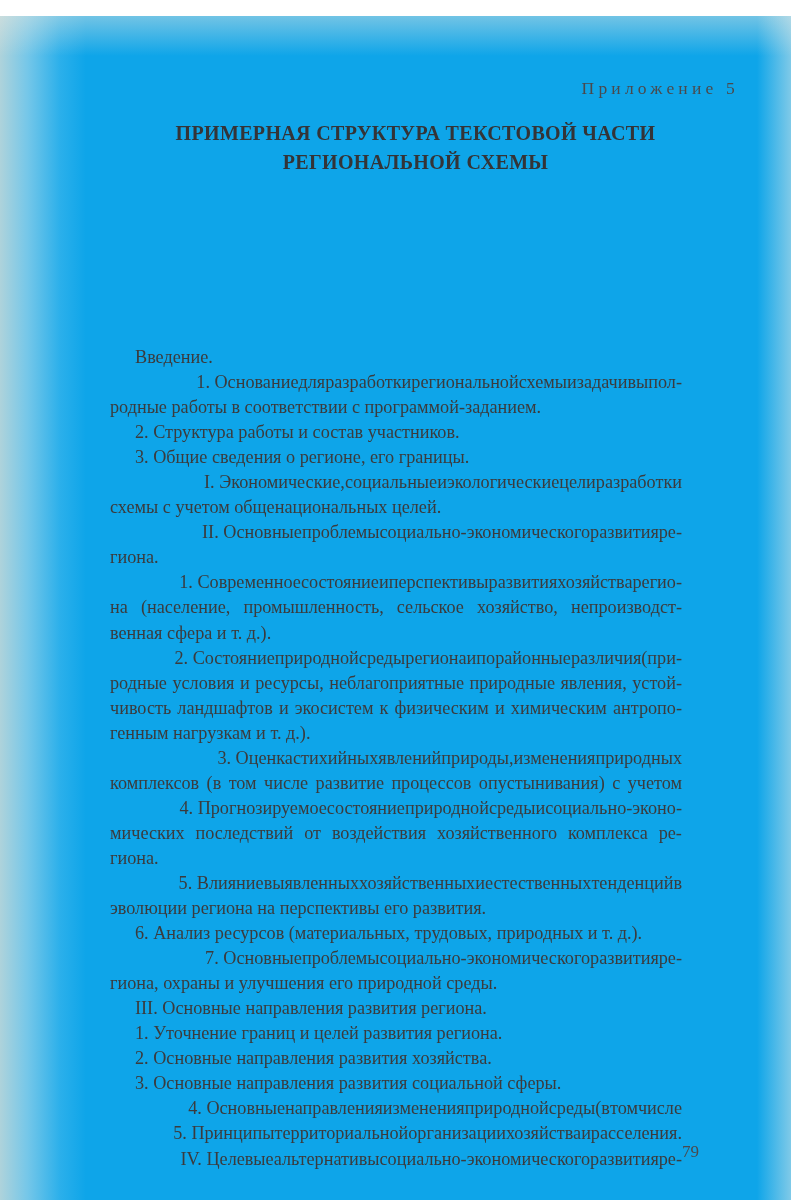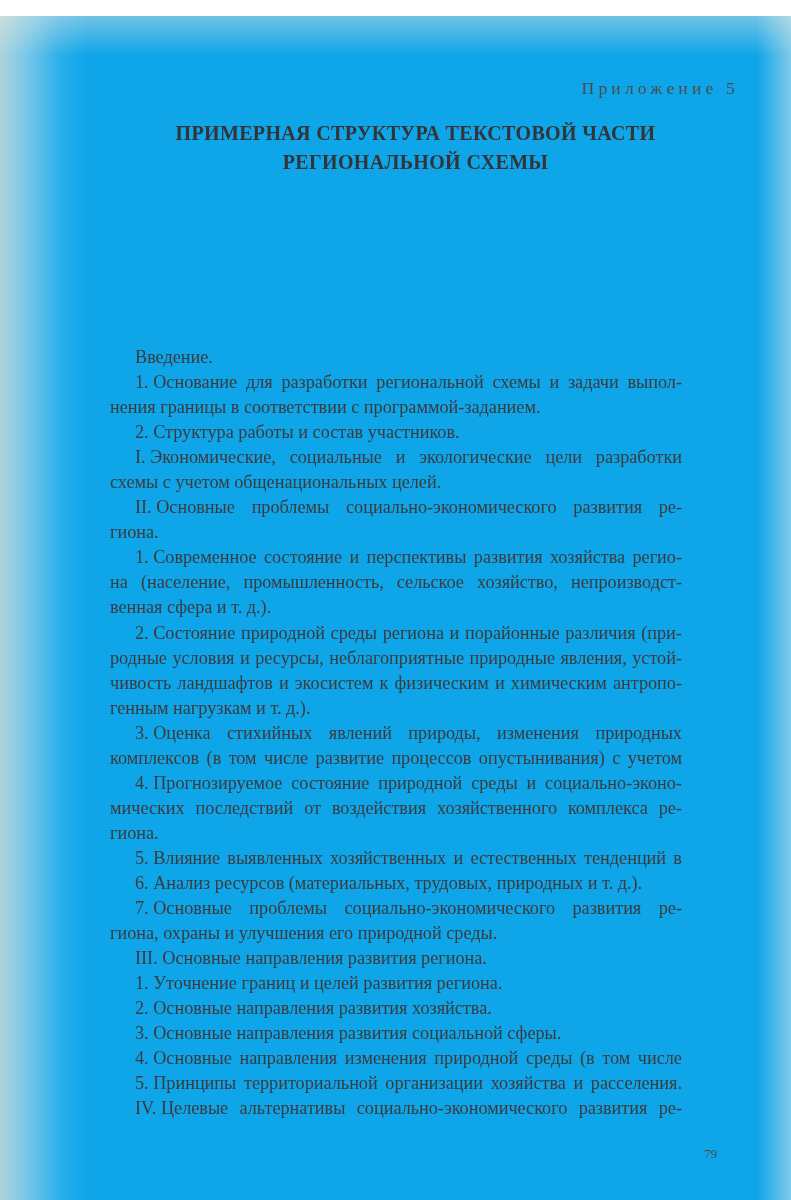--- a/index.html
+++ b/index.html
@@ -108,27 +108,28 @@
   }
   .ln.just > .w {
     white-space: pre;
   }
   
   .ln.ind {
     padding-left: 25px;
   }
   .ln.just.ind {
     padding-left: 25px;
+    justify-content: flex-end;
   }
 
   .page-number {
     position: absolute;
     bottom: 54px;
-    right: 74px;
-    font-size: 13px;
+    right: 92px;
+    font-size: 17px;
     color: #4a4a4d;
   }
 </style>
 </head>
 <body>
 
 <div class="page">
 
   <div class="scan-gutter-left"></div>
   <div class="scan-gutter-top"></div>
@@ -146,22 +147,23 @@
       <span class="ln just ind">
         <span class="w">1. Основание</span>
         <span class="w">для</span>
         <span class="w">разработки</span>
         <span class="w">региональной</span>
         <span class="w">схемы</span>
         <span class="w">и</span>
         <span class="w">задачи</span>
         <span class="w">выпол-</span>
       </span>
-      <span class="ln">нения границы в соответствии с программой-заданием.</span>
+      <span class="ln">родные работы в соответствии с программой-заданием.</span>
       <span class="ln ind">2. Структура работы и состав участников.</span>
+      <span class="ln ind">3. Общие сведения о регионе, его границы.</span>
       <span class="ln just ind">
         <span class="w">I. Экономические,</span>
         <span class="w">социальные</span>
         <span class="w">и</span>
         <span class="w">экологические</span>
         <span class="w">цели</span>
         <span class="w">разработки</span>
       </span>
       <span class="ln">схемы с учетом общенациональных целей.</span>
       <span class="ln just ind">
@@ -261,20 +263,21 @@
       <span class="ln">гиона.</span>
       <span class="ln just ind">
         <span class="w">5. Влияние</span>
         <span class="w">выявленных</span>
         <span class="w">хозяйственных</span>
         <span class="w">и</span>
         <span class="w">естественных</span>
         <span class="w">тенденций</span>
         <span class="w">в</span>
       </span>
+      <span class="ln">эволюции региона на перспективы его развития.</span>
       <span class="ln ind">6. Анализ ресурсов (материальных, трудовых, природных и т. д.).</span>
       <span class="ln just ind">
         <span class="w">7. Основные</span>
         <span class="w">проблемы</span>
         <span class="w">социально-экономического</span>
         <span class="w">развития</span>
         <span class="w">ре-</span>
       </span>
       <span class="ln">гиона, охраны и улучшения его природной среды.</span>
       <span class="ln ind">III. Основные направления развития региона.</span>

